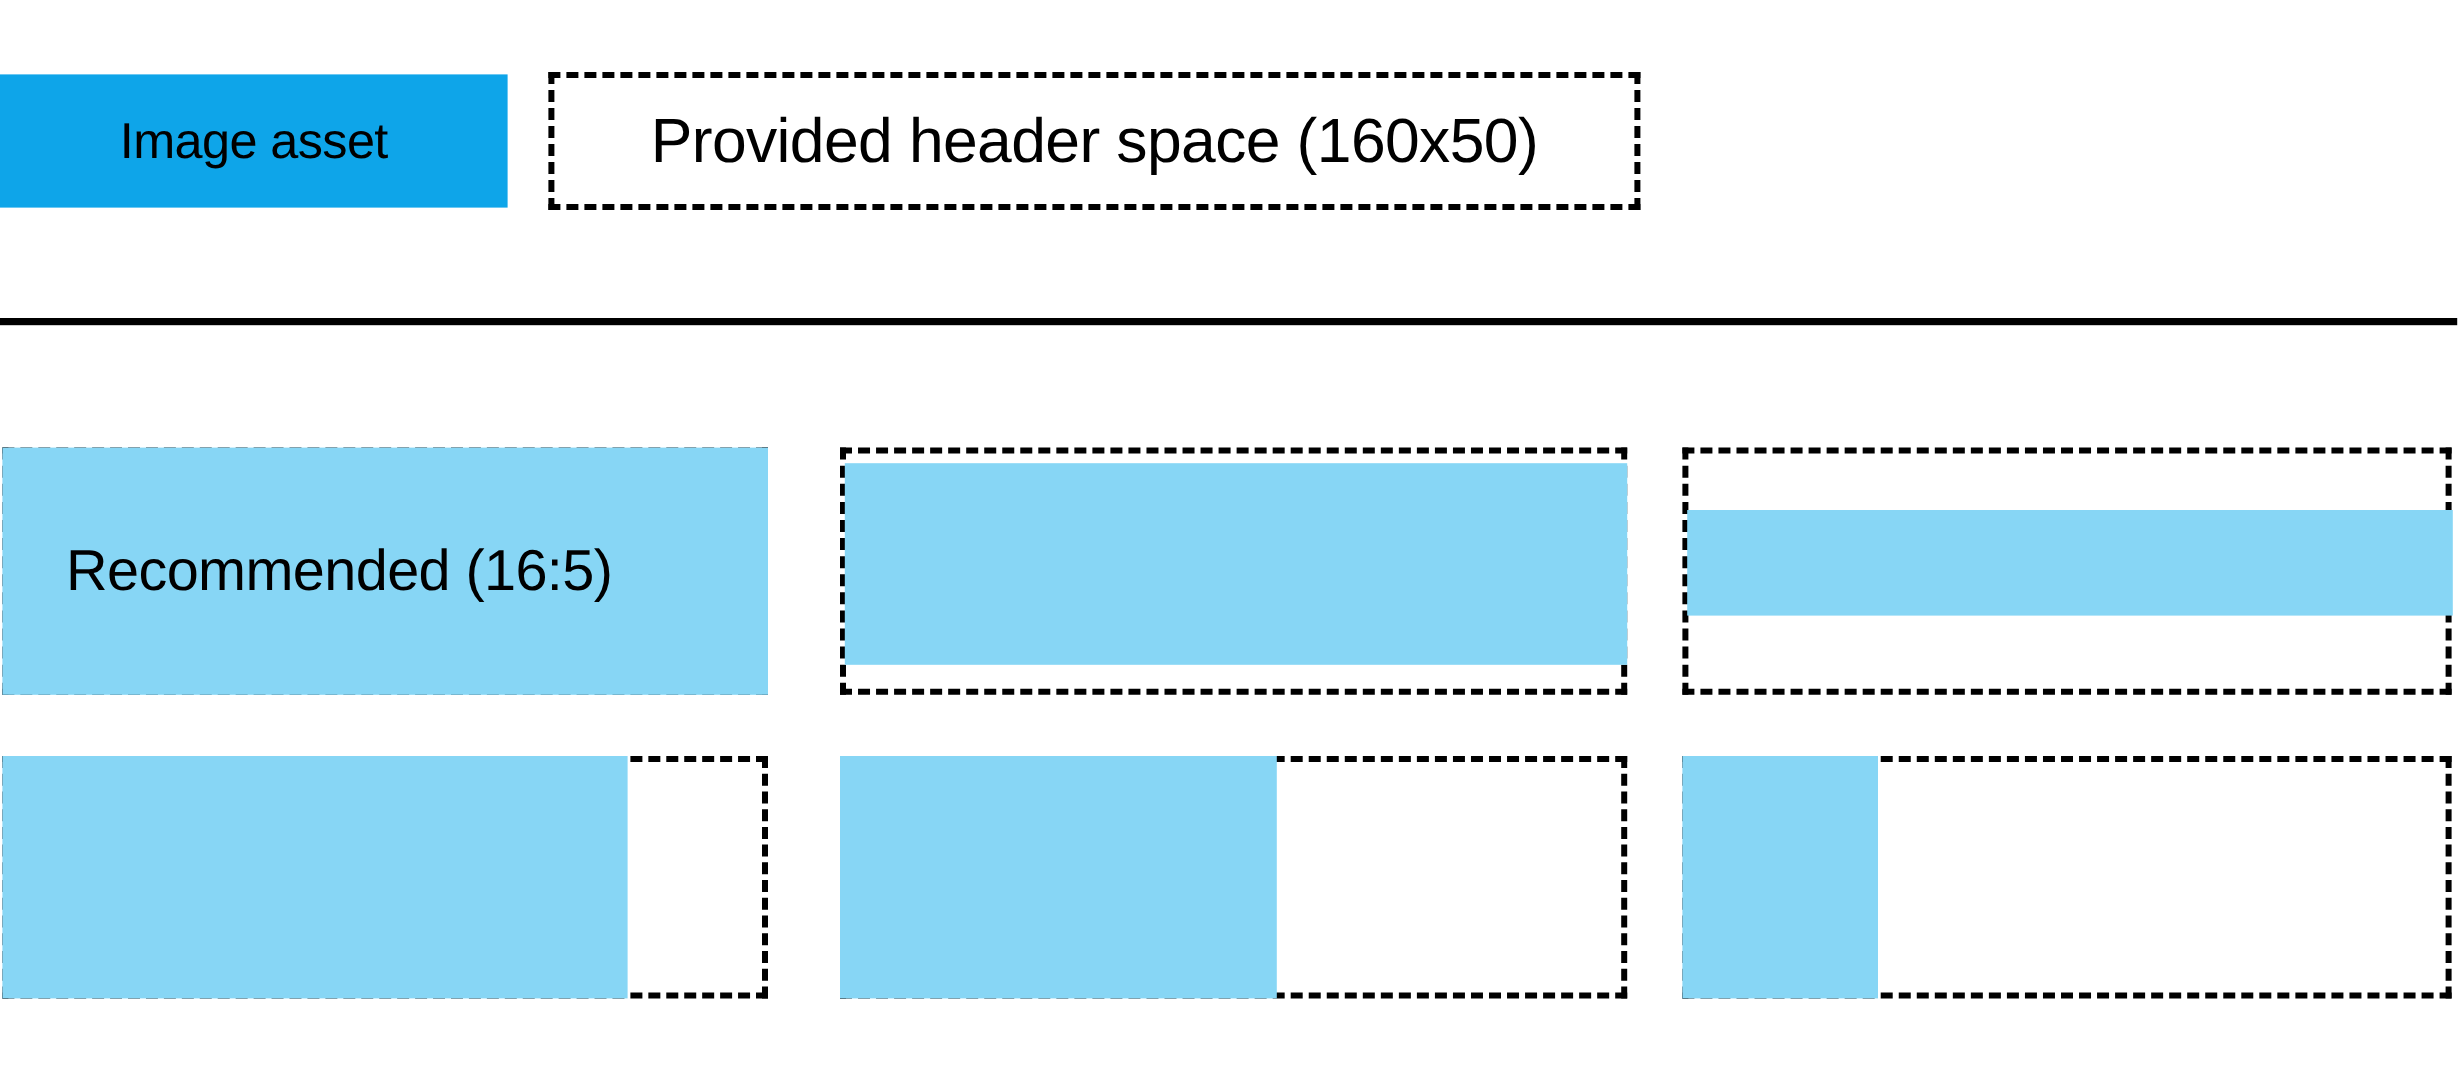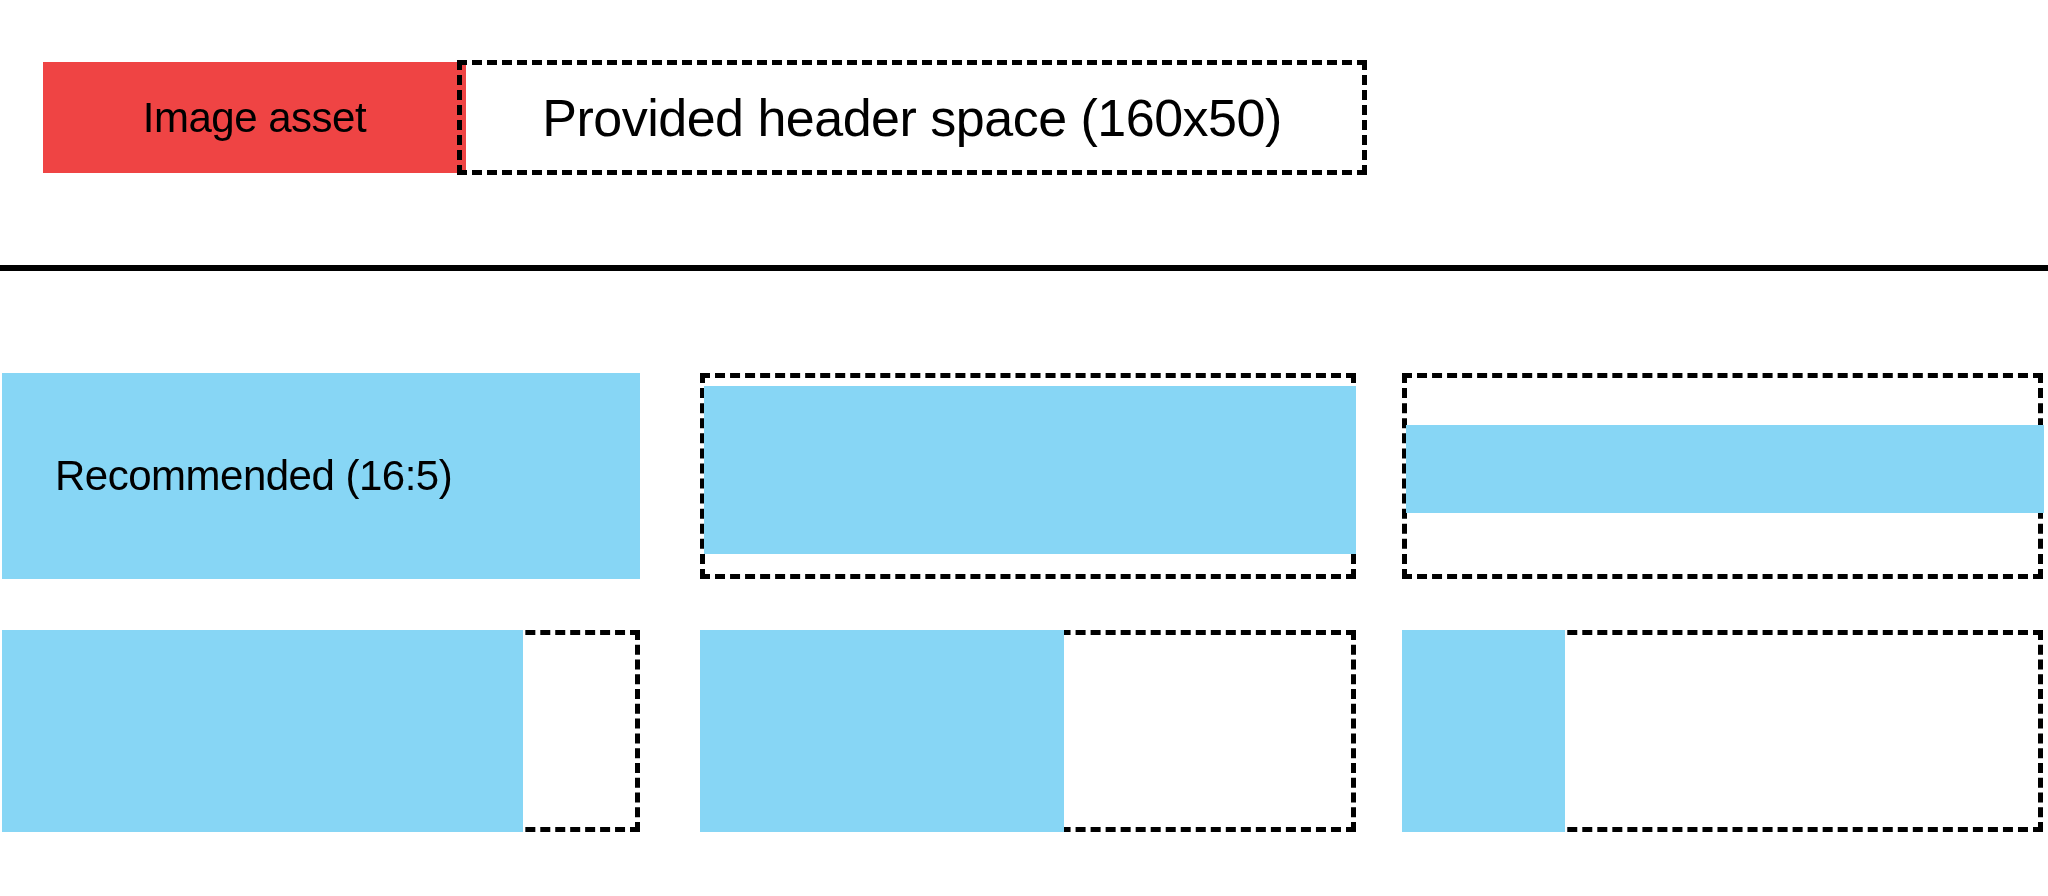--- a/index.html
+++ b/index.html
@@ -18,22 +18,21 @@
     width: 2048px;
     height: 896px;
     background: #ffffff;
     overflow: hidden;
   }
 
   
   .abs { position: absolute; box-sizing: border-box; }
 
   .swatch {
-    background: #ef4444;
-    margin-left: 43px;
+    background: #0ea5e9;
   }
 
   .dashbox {
     border: 5px dashed #000000;
     background: transparent;
   }
 
   .label {
     color: #000000;
     font-family: "Liberation Sans", sans-serif;
@@ -95,21 +94,21 @@
 
   .card-inner-fill {
     position: absolute;
     background: #87D6F5;
   }
 
   .card-caption {
     position: absolute;
     display: flex;
     align-items: center;
-    font-size: 42px;
+    font-size: 48px;
     padding-left: 48px;
     left: 0;
     top: 0;
     right: 0;
     bottom: 0;
   }
 
   
   .r1 { top: 373px; height: 206px; }
   .r2 { top: 630px; height: 202px; }

